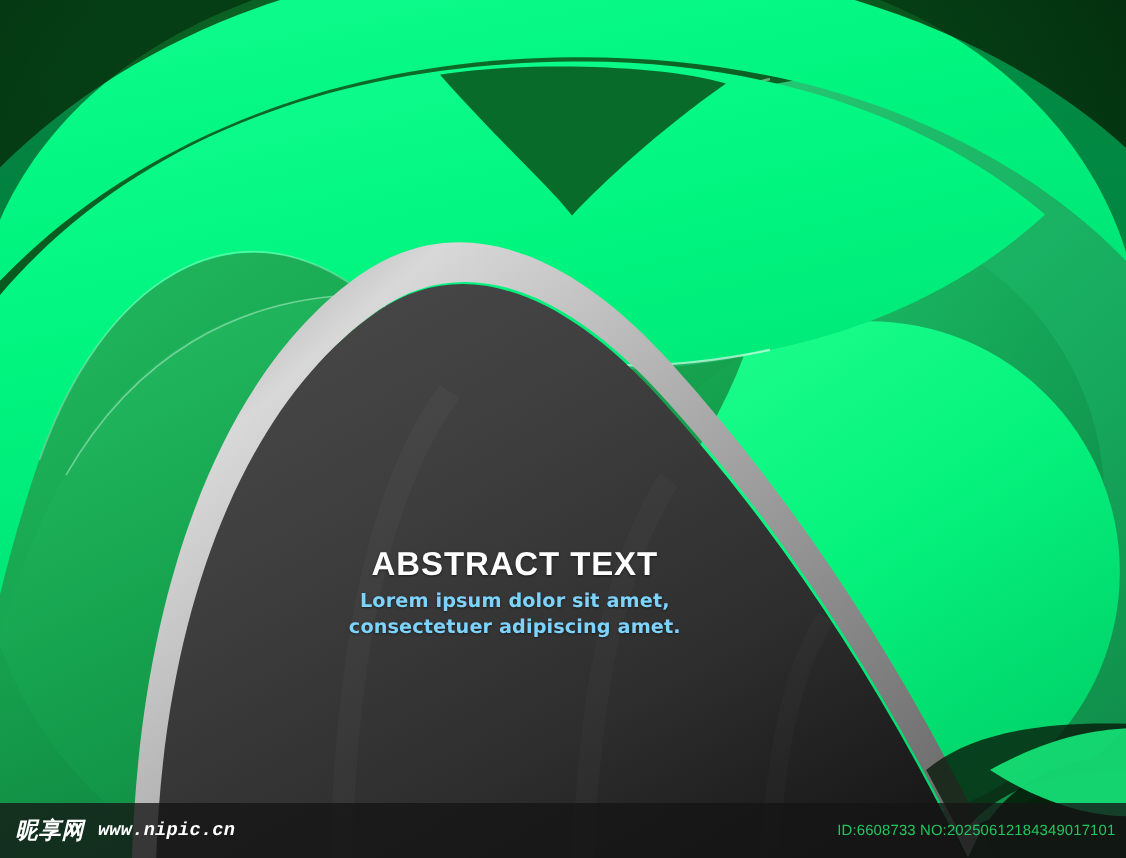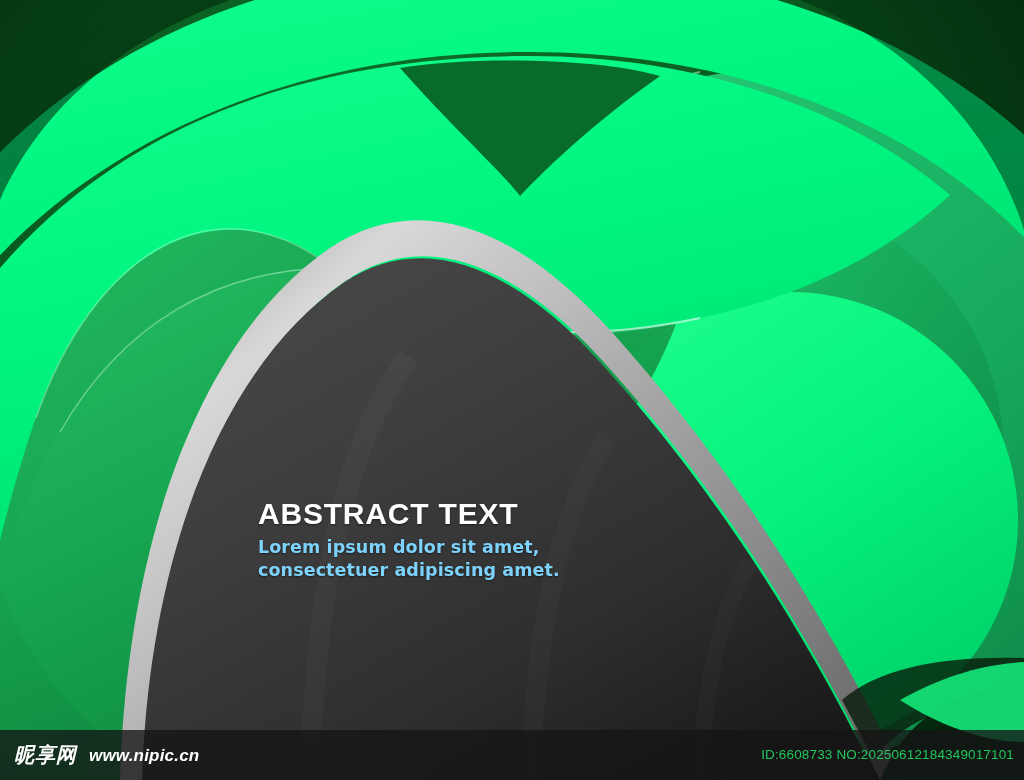--- a/index.html
+++ b/index.html
@@ -8,20 +8,21 @@
     padding: 0;
     background: #000;
   }
   #stage {
     position: relative;
     width: 1024px;
     height: 780px;
     overflow: hidden;
     font-family: "Liberation Sans", sans-serif;
     background: #04340f;
+    text-align: center;
   }
   #art {
     position: absolute;
     inset: 0;
     width: 1024px;
     height: 780px;
     display: block;
   }
 
   
@@ -81,21 +82,21 @@
     font-style: italic;
     font-size: 21px;
     line-height: 23px;
     color: #ffffff;
     letter-spacing: 1px;
     transform: scaleX(0.95);
     transform-origin: left center;
     white-space: nowrap;
   }
   .wm-logo-url {
-    font-family: Liberation Sans, sans-serif;
+    font-family: Liberation Mono, monospace;
     font-weight: bold;
     font-style: italic;
     font-size: 17px;
     line-height: 19px;
     color: #ffffff;
     letter-spacing: 0.2px;
     white-space: nowrap;
   }
   .wm-right {
     padding-right: 10px;

